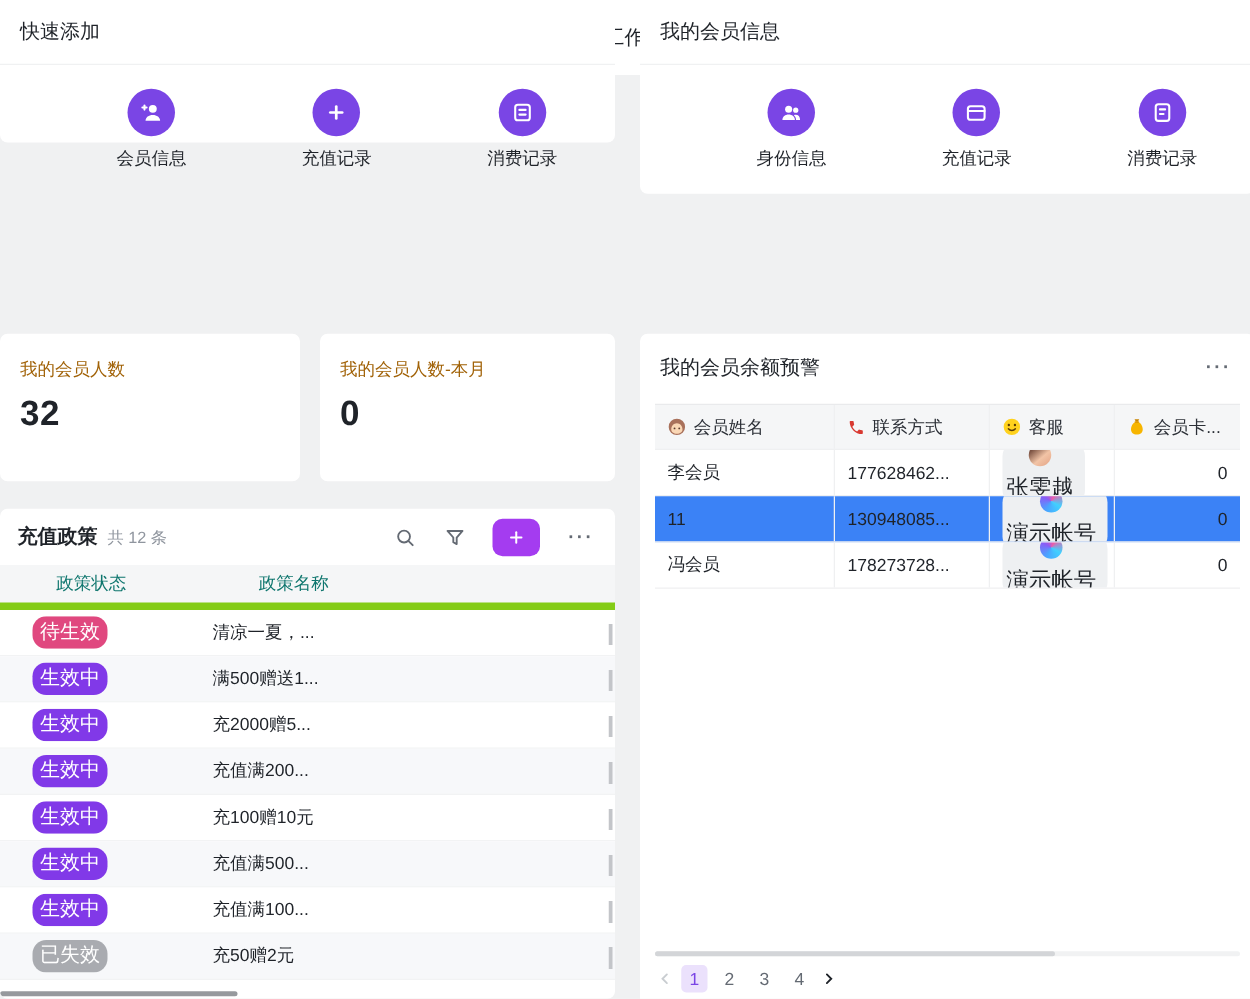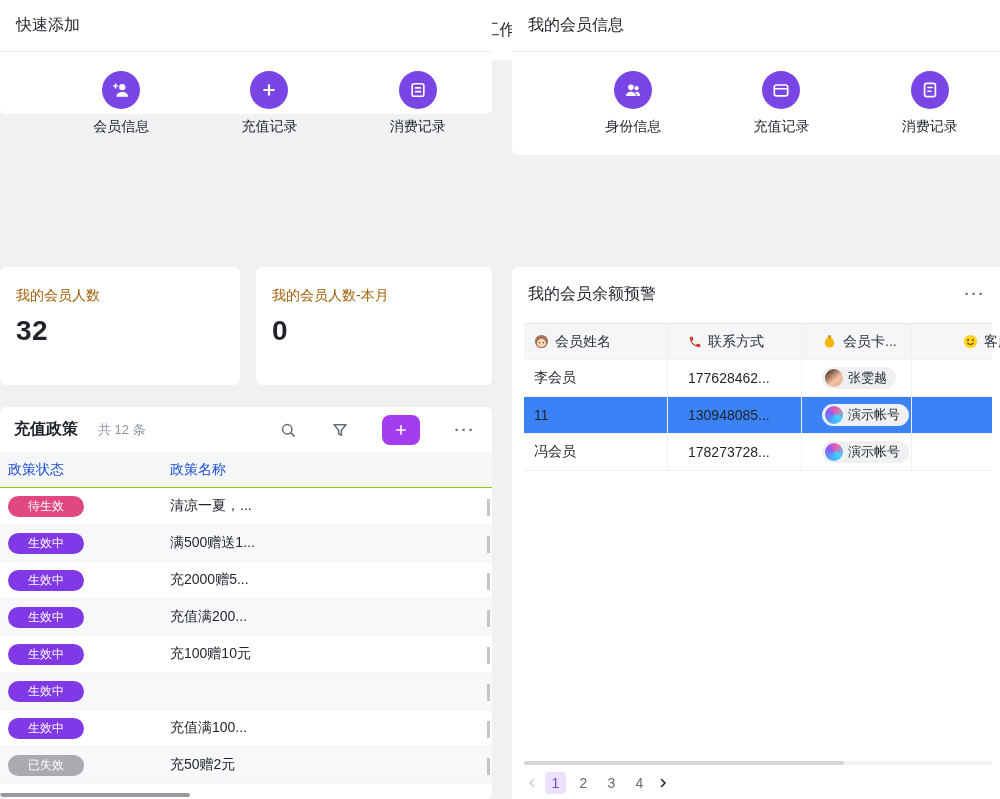--- a/index.html
+++ b/index.html
@@ -53,68 +53,68 @@
   
   .bw-title-row { height: 54px; padding: 0 16px; display: flex; align-items: center; position: relative; }
   .more-btn {
     position: absolute; right: 16px; top: 16px; width: 26px; height: 22px;
     color: #646a73; font-size: 15px; letter-spacing: 2px; text-align: center;
     cursor: pointer; font-weight: 700; line-height: 22px;
   }
   .bw-table { position: absolute; left: 12px; top: 56px; width: 468px; border-top: 1px solid #e9eaec; }
   .t-row {
     display: grid; grid-template-columns: 144px 124px 100px 100px;
-    height: 37px; border-bottom: 1px solid #eff0f1; background: #fff; font-size: 14px; gap: 10px;
+    height: 37px; border-bottom: 1px solid #eff0f1; background: #fff; font-size: 14px;
   }
   .t-row.head { height: 36px; background: #f5f6f7; color: #2b2f36; }
   .t-row.alt { background: #3b82f6; }
   .t-cell {
     padding: 0 10px; display: flex; align-items: center; gap: 6px; height: 100%;
     border-right: 1px solid #eff0f1; overflow: hidden; white-space: nowrap;
   }
   .t-cell:last-child { justify-content: flex-end; border-right: none; }
   .agent-pill {
-    display: inline-flex; align-items: flex-start; gap: 5px; background: #eef0f2;
-    border-radius: 12px; padding: 2px 9px 2px 3px; font-size: 13px; max-width: 92px;
+    display: inline-flex; align-items: center; gap: 5px; background: #eef0f2;
+    border-radius: 12px; padding: 2px 9px 2px 3px; font-size: 18px; max-width: 92px; flex-direction: column;
   }
   .avatar { width: 18px; height: 18px; border-radius: 50%; flex: none; }
   .avatar.photo { background: linear-gradient(140deg, #7c5343 22%, #f2c4a6 60%, #e3a284); }
   .avatar.demo  { background: conic-gradient(from 210deg, #4aa3ff, #8a5cf6, #ef5da8, #41d1ff, #4aa3ff); }
 
   .h-scroll-track {
     position: absolute; left: 12px; top: 494px; width: 468px; height: 4px;
     background: #f1f2f3; border-radius: 2px;
   }
   .h-scroll-thumb { position: absolute; left: 0; top: 0; width: 320px; height: 4px; background: #d3d5d8; border-radius: 2px; }
 
   .pagination { position: absolute; left: 14px; top: 505px; display: flex; align-items: center; gap: 7px; font-size: 14px; color: #646a73; }
   .page-btn {
     min-width: 21px; height: 22px; display: flex; align-items: center; justify-content: center;
     border-radius: 4px; cursor: pointer;
   }
   .page-btn.active { background: #ebe1fc; color: #7a45e5; font-weight: 500; }
   .page-arrow { display: flex; align-items: center; cursor: pointer; }
 
   
-  .policy-toolbar { height: 45px; display: flex; align-items: center; padding: 0 14px; gap: 32px; }
+  .policy-toolbar { height: 45px; display: flex; align-items: center; padding: 0 14px; gap: 20px; }
   .policy-title { font-size: 16px; font-weight: 600; }
   .policy-count { font-size: 13px; color: #8f959e; margin-left: -12px; }
   .toolbar-spacer { flex: 1; }
   .icon-btn { display: flex; align-items: center; justify-content: center; cursor: pointer; width: 20px; height: 20px; }
   .add-btn {
     width: 38px; height: 30px; border-radius: 8px; background: #a43cf0; border: none;
     display: flex; align-items: center; justify-content: center; cursor: pointer;
   }
   .p-row { display: grid; grid-template-columns: 162px 1fr; height: 37px; align-items: center; font-size: 14px; border-bottom: 1px solid #f2f3f4; background: #fff; }
-  .p-row.head { height: 36px; background: #f5f6f7; color: #1d4ed8; border-bottom: 1px solid #84cc16; }
+  .p-row.head { height: 36px; background: #f5f6f7; color: #0f766e; border-bottom: 6px solid #84cc16; padding-left: 37px; }
   .p-row.alt { background: #f7f8fa; }
   .p-cell { padding: 0 8px; overflow: hidden; white-space: nowrap; }
   .badge {
-    display: inline-block; padding: 3px 20px; border-radius: 11px; font-size: 12px;
-    color: #fff; line-height: 1.25;
+    display: inline-block; padding: 3px 6px; border-radius: 11px; font-size: 16px;
+    color: #fff; line-height: 1.25; margin-left: 18px;
   }
   .badge.pending { background: #e0487f; }
   .badge.active  { background: #8139e8; }
   .badge.expired { background: #a9abb0; }
 
   .p-vscroll {
     position: absolute; right: 2px; top: 82px; width: 3px; height: 300px;
     background: repeating-linear-gradient(180deg, transparent 0 10px, #c3c5c9 10px 27px, transparent 27px 37px);
     border-radius: 2px;
   }
@@ -239,40 +239,40 @@
         <span>会员姓名</span>
       </div>
       <div class="t-cell">
         <span style="display:flex;">
           <svg viewBox="0 0 24 24" width="14" height="14" fill="#d83931">
               <path d="M6.6 10.8c1.4 2.8 3.8 5.1 6.6 6.6l2.2-2.2c.3-.3.7-.4 1-.2 1.1.4 2.3.6 3.6.6.6 0 1 .4 1 1V20c0 .6-.4 1-1 1C10.8 21 3 13.2 3 4c0-.6.4-1 1-1h3.5c.6 0 1 .4 1 1 0 1.2.2 2.4.6 3.6.1.3 0 .7-.2 1z"></path>
             </svg>
         </span>
         <span>联系方式</span>
       </div>
+      <div class="t-cell">
+        <span style="display:flex;">
+          <svg viewBox="0 0 16 16" width="15" height="15">
+              <circle cx="8" cy="8" r="7" fill="#ffd21e"></circle>
+              <circle cx="5.4" cy="6.4" r="1" fill="#5b3b08"></circle>
+              <circle cx="10.6" cy="6.4" r="1" fill="#5b3b08"></circle>
+              <path d="M5 9.6c.8 1 1.8 1.5 3 1.5s2.2-.5 3-1.5" stroke="#5b3b08" stroke-width="1.2" fill="none" stroke-linecap="round"></path>
+            </svg>
+        </span>
+        <span>客服</span>
+      </div>
       <div class="t-cell" style="justify-content:flex-start;">
         <span style="display:flex;">
           <svg viewBox="0 0 16 16" width="15" height="15">
               <path d="M6 1.5h4L8.8 3.6H7.2z" fill="#c98500"></path>
               <path d="M8 3.8c-3 0-5 3-5 6.4 0 2.6 2 4.3 5 4.3s5-1.7 5-4.3c0-3.4-2-6.4-5-6.4z" fill="#f7b500"></path>
               <rect x="6" y="3.2" width="4" height="1.4" rx="0.7" fill="#e09a00"></rect>
             </svg>
         </span>
         <span>会员卡...</span>
-      </div>
-      <div class="t-cell">
-        <span style="display:flex;">
-          <svg viewBox="0 0 16 16" width="15" height="15">
-              <circle cx="8" cy="8" r="7" fill="#ffd21e"></circle>
-              <circle cx="5.4" cy="6.4" r="1" fill="#5b3b08"></circle>
-              <circle cx="10.6" cy="6.4" r="1" fill="#5b3b08"></circle>
-              <path d="M5 9.6c.8 1 1.8 1.5 3 1.5s2.2-.5 3-1.5" stroke="#5b3b08" stroke-width="1.2" fill="none" stroke-linecap="round"></path>
-            </svg>
-        </span>
-        <span>客服</span>
       </div>
     </div>
 
     <div class="t-row">
       <div class="t-cell">李会员</div>
       <div class="t-cell">177628462...</div>
       <div class="t-cell">
         <span class="agent-pill">
           <span class="avatar photo"></span>
           <span>张雯越</span>
@@ -373,20 +373,21 @@
   <div class="p-row alt">
     <div class="p-cell"><span class="badge active">生效中</span></div>
     <div class="p-cell">充值满200...</div>
   </div>
   <div class="p-row">
     <div class="p-cell"><span class="badge active">生效中</span></div>
     <div class="p-cell">充100赠10元</div>
   </div>
   <div class="p-row alt">
     <div class="p-cell"><span class="badge active">生效中</span></div>
+    <div class="p-cell">充值满500...</div>
   </div>
   <div class="p-row">
     <div class="p-cell"><span class="badge active">生效中</span></div>
     <div class="p-cell">充值满100...</div>
   </div>
   <div class="p-row alt">
     <div class="p-cell"><span class="badge expired">已失效</span></div>
     <div class="p-cell">充50赠2元</div>
   </div>
 

